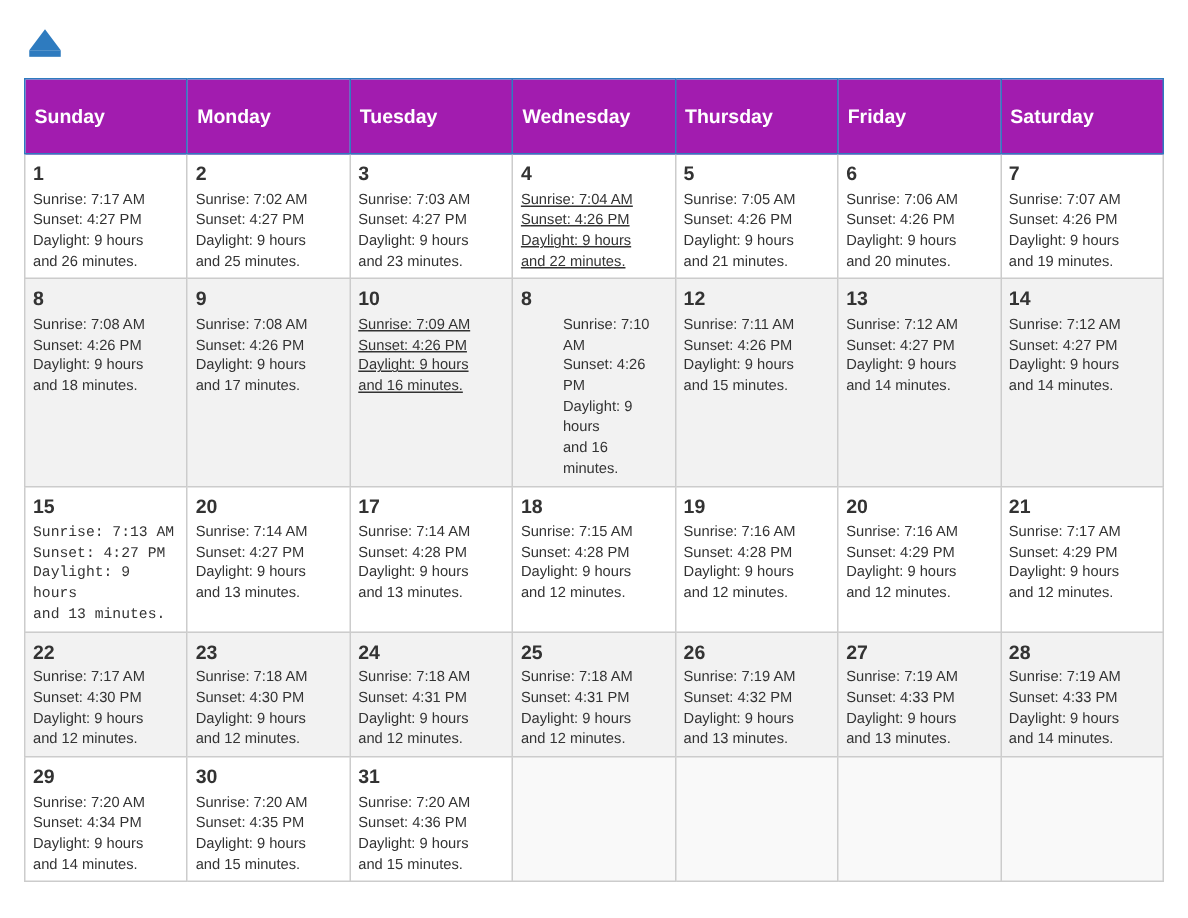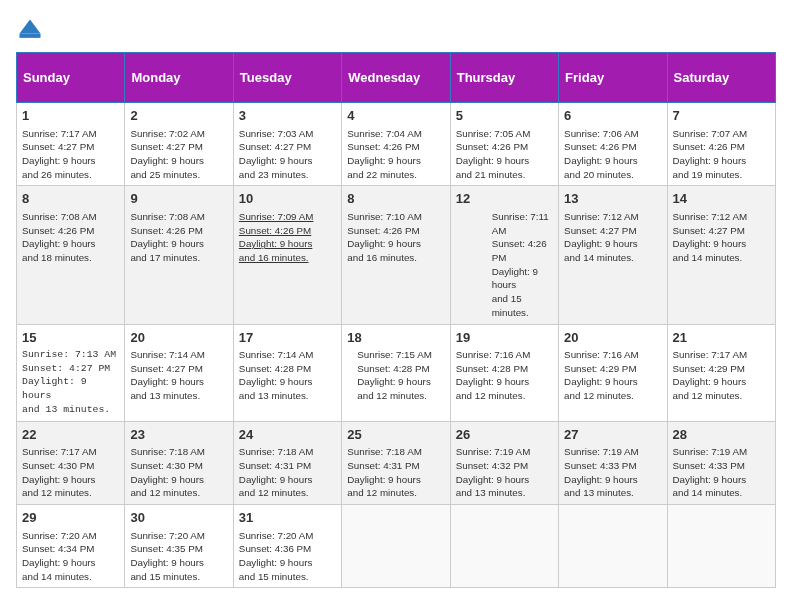--- a/index.html
+++ b/index.html
@@ -136,21 +136,21 @@
         </td>
         <td>
           <span class="day-number">3</span>
           <div class="day-info" style="white-space: pre-line;">Sunrise: 7:03 AM
 Sunset: 4:27 PM
 Daylight: 9 hours
 and 23 minutes.</div>
         </td>
         <td>
           <span class="day-number">4</span>
-          <div class="day-info" style="white-space: pre-line;">Sunrise: 7:04 AM
+          <div class="day-info" style="white-space: pre-line; text-decoration: underline;">Sunrise: 7:04 AM
 Sunset: 4:26 PM
 Daylight: 9 hours
 and 22 minutes.</div>
         </td>
         <td>
           <span class="day-number">5</span>
           <div class="day-info" style="white-space: pre-line;">Sunrise: 7:05 AM
 Sunset: 4:26 PM
 Daylight: 9 hours
 and 21 minutes.</div>
@@ -187,28 +187,28 @@
         </td>
         <td>
           <span class="day-number">10</span>
           <div class="day-info" style="white-space: pre-line; text-decoration: underline;">Sunrise: 7:09 AM
 Sunset: 4:26 PM
 Daylight: 9 hours
 and 16 minutes.</div>
         </td>
         <td>
           <span class="day-number">8</span>
-          <div class="day-info" style="white-space: pre-line;">Sunrise: 7:10 AM
+          <div class="day-info" style="white-space: pre-line; margin-left: 28px;">Sunrise: 7:10 AM
 Sunset: 4:26 PM
 Daylight: 9 hours
 and 16 minutes.</div>
         </td>
         <td>
           <span class="day-number">12</span>
-          <div class="day-info" style="white-space: pre-line; margin-left: 36px;">Sunrise: 7:11 AM
+          <div class="day-info" style="white-space: pre-line;">Sunrise: 7:11 AM
 Sunset: 4:26 PM
 Daylight: 9 hours
 and 15 minutes.</div>
         </td>
         <td>
           <span class="day-number">13</span>
           <div class="day-info" style="white-space: pre-line;">Sunrise: 7:12 AM
 Sunset: 4:27 PM
 Daylight: 9 hours
 and 14 minutes.</div>
@@ -238,21 +238,21 @@
         </td>
         <td>
           <span class="day-number">17</span>
           <div class="day-info" style="white-space: pre-line;">Sunrise: 7:14 AM
 Sunset: 4:28 PM
 Daylight: 9 hours
 and 13 minutes.</div>
         </td>
         <td>
           <span class="day-number">18</span>
-          <div class="day-info" style="white-space: pre-line; margin-left: 10px;">Sunrise: 7:15 AM
+          <div class="day-info" style="white-space: pre-line;">Sunrise: 7:15 AM
 Sunset: 4:28 PM
 Daylight: 9 hours
 and 12 minutes.</div>
         </td>
         <td>
           <span class="day-number">19</span>
           <div class="day-info" style="white-space: pre-line;">Sunrise: 7:16 AM
 Sunset: 4:28 PM
 Daylight: 9 hours
 and 12 minutes.</div>

